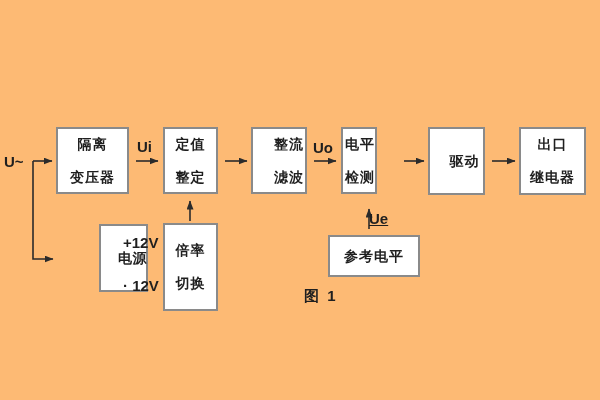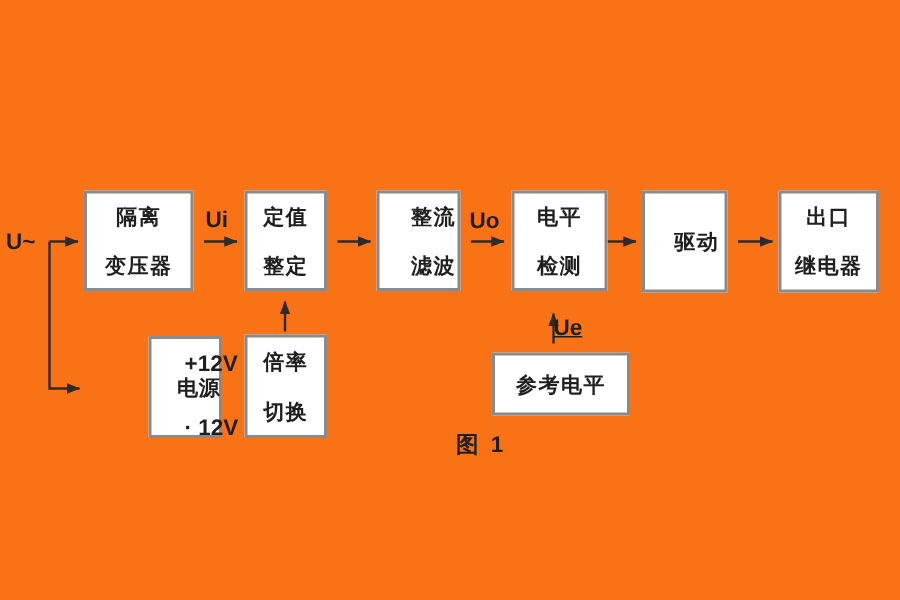--- a/index.html
+++ b/index.html
@@ -4,21 +4,21 @@
 <style>
   html, body {
     margin: 0;
     padding: 0;
     background: #ffffff;
   }
   .stage {
     position: relative;
     width: 600px;
     height: 400px;
-    background: #f97316;
+    background: #fdba74;
     font-family: "Liberation Sans", "DejaVu Sans", sans-serif;
     color: #1f1f1f;
     overflow: hidden;
   }
   .wires {
     position: absolute;
     left: 0;
     top: 0;
     width: 600px;
     height: 400px;
@@ -93,39 +93,39 @@
   <div class="block" style="left:163px; top:127px; width:55px; height:67px;text-align:center;">
     <span>定值</span>
     <span>整定</span>
   </div>
 
   <div class="block" style="left:251px; top:127px; width:56px; height:67px;padding-left:20px;">
     <span>整流</span>
     <span>滤波</span>
   </div>
 
-  <div class="block" style="left:341px; top:127px; width:64px; height:67px;">
+  <div class="block" style="left:341px; top:127px; width:36px; height:67px;align-items:flex-end;">
     <span>电平</span>
     <span>检测</span>
   </div>
 
   <div class="block" style="left:428px; top:127px; width:57px; height:68px;padding-left:16px;">
     <span>驱动</span>
   </div>
 
   <div class="block" style="left:519px; top:127px; width:67px; height:68px;">
     <span>出口</span>
     <span>继电器</span>
   </div>
 
   <div class="block left-text" style="left:57px; top:224px; width:49px; height:68px;">
     <span>电源</span>
   </div>
 
-  <div class="block" style="left:163px; top:223px; width:55px; height:69px;">
+  <div class="block" style="left:163px; top:223px; width:55px; height:88px;">
     <span>倍率</span>
     <span>切换</span>
   </div>
 
   <div class="block" style="left:328px; top:235px; width:92px; height:42px;text-align:right;">
     <span>参考电平</span>
   </div>
 
   <span class="lbl" style="left:4px; top:153px;">U~</span>
   <span class="lbl" style="left:137px; top:138px;">Ui</span>

